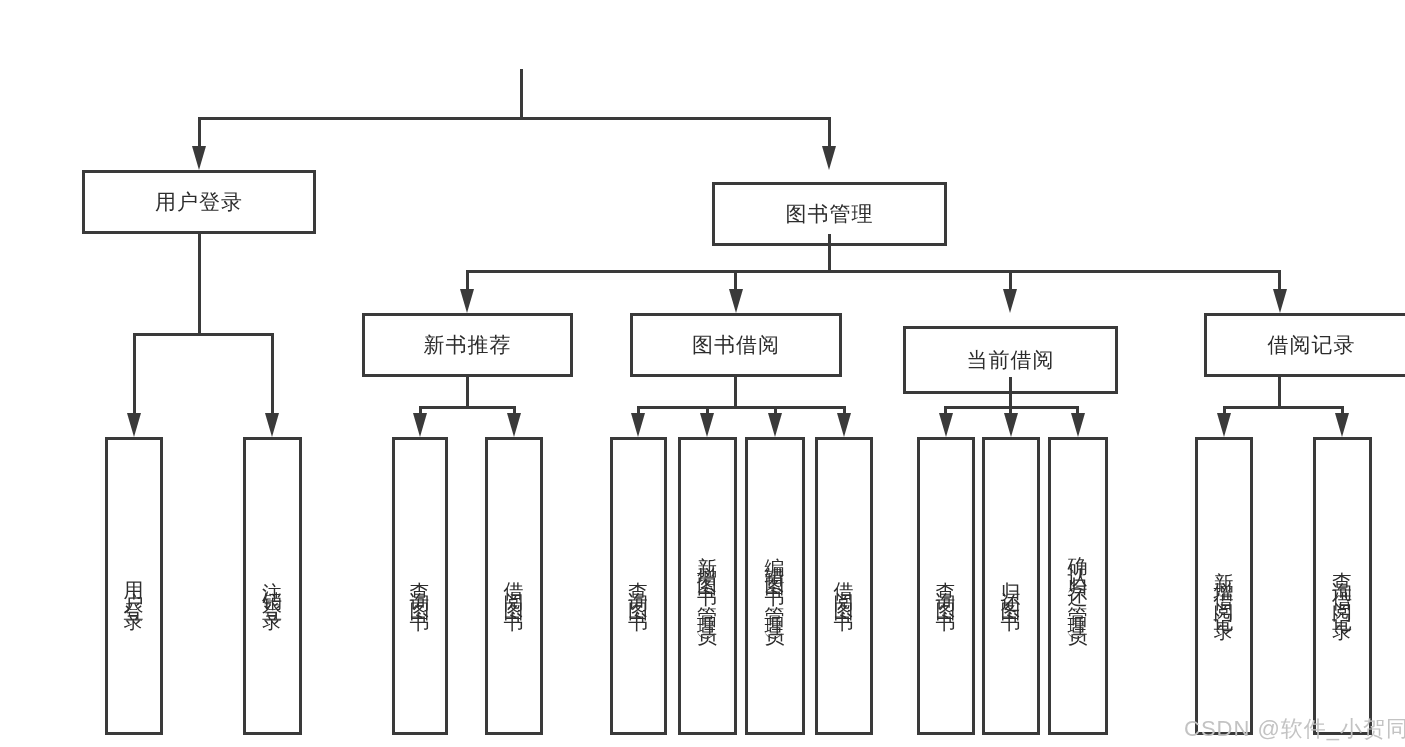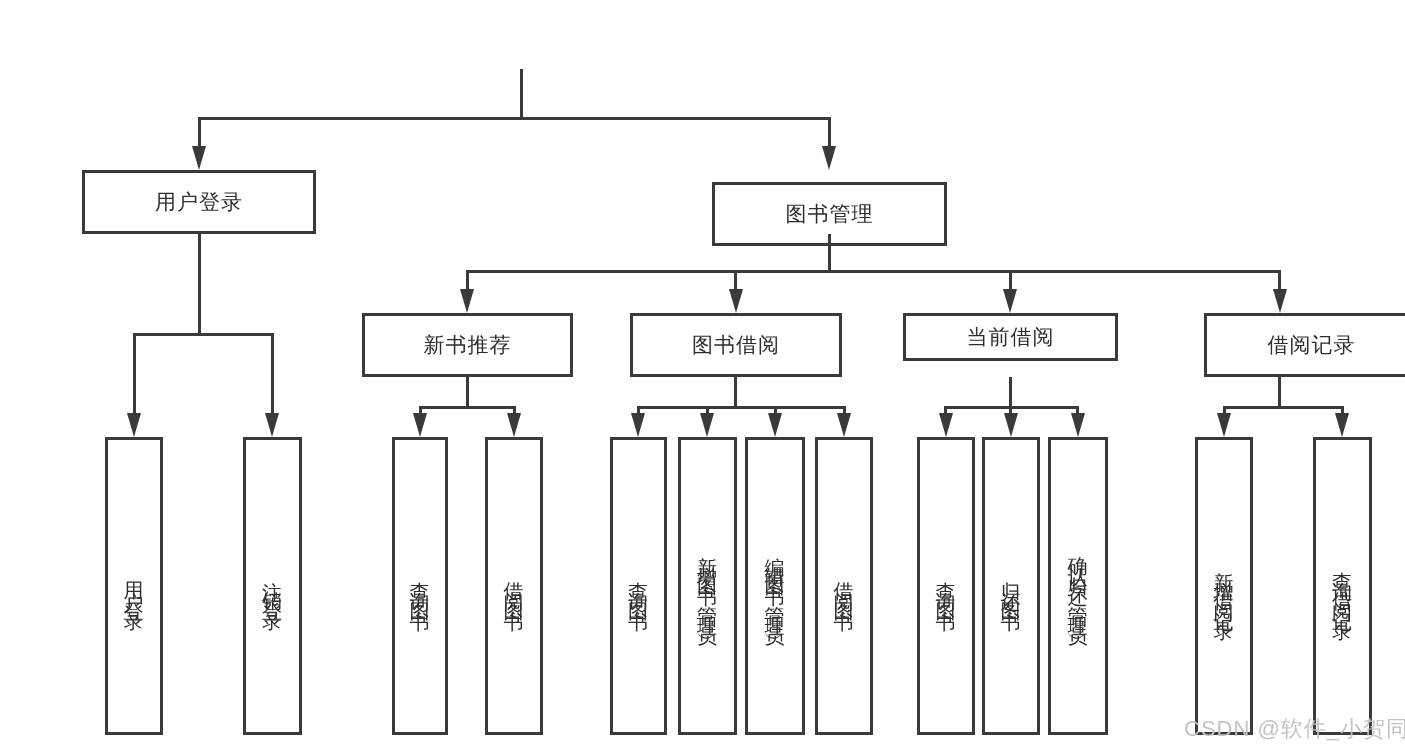--- a/index.html
+++ b/index.html
@@ -103,21 +103,21 @@
   <div class="arrow" style="left:729px; top:289px;"></div>
   <div class="arrow" style="left:1003px; top:289px;"></div>
   <div class="arrow" style="left:1273px; top:289px;"></div>
 
   <div class="box lvl3" style="left:362px; top:313px; width:211px; height:64px;">
     <span>新书推荐</span>
   </div>
   <div class="box lvl3" style="left:630px; top:313px; width:212px; height:64px;">
     <span>图书借阅</span>
   </div>
-  <div class="box lvl3" style="left:903px; top:313px; width:215px; height:48px;">
+  <div class="box lvl3" style="left:903px; top:326px; width:215px; height:68px;">
     <span>当前借阅</span>
   </div>
   <div class="box lvl3" style="left:1204px; top:313px; width:215px; height:64px;">
     <span>借阅记录</span>
   </div>
 
   <div class="vline" style="left:466px; top:377px; height:31px;"></div>
   <div class="hline" style="left:420px; top:406px; width:95px;"></div>
   <div class="vline" style="left:419px; top:406px; height:10px;"></div>
   <div class="vline" style="left:513px; top:406px; height:10px;"></div>

